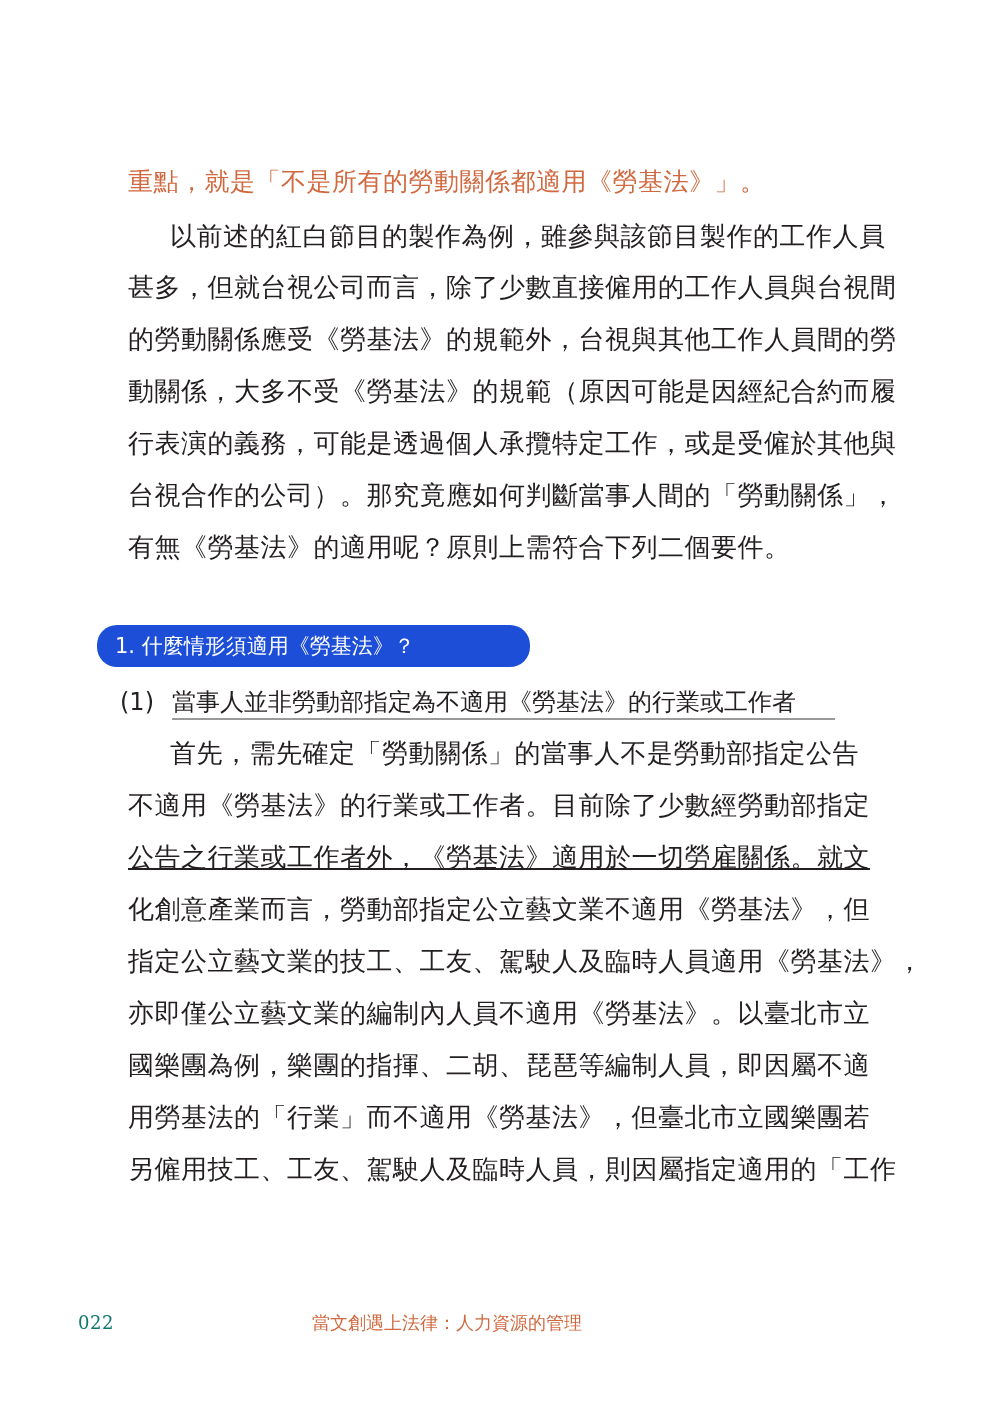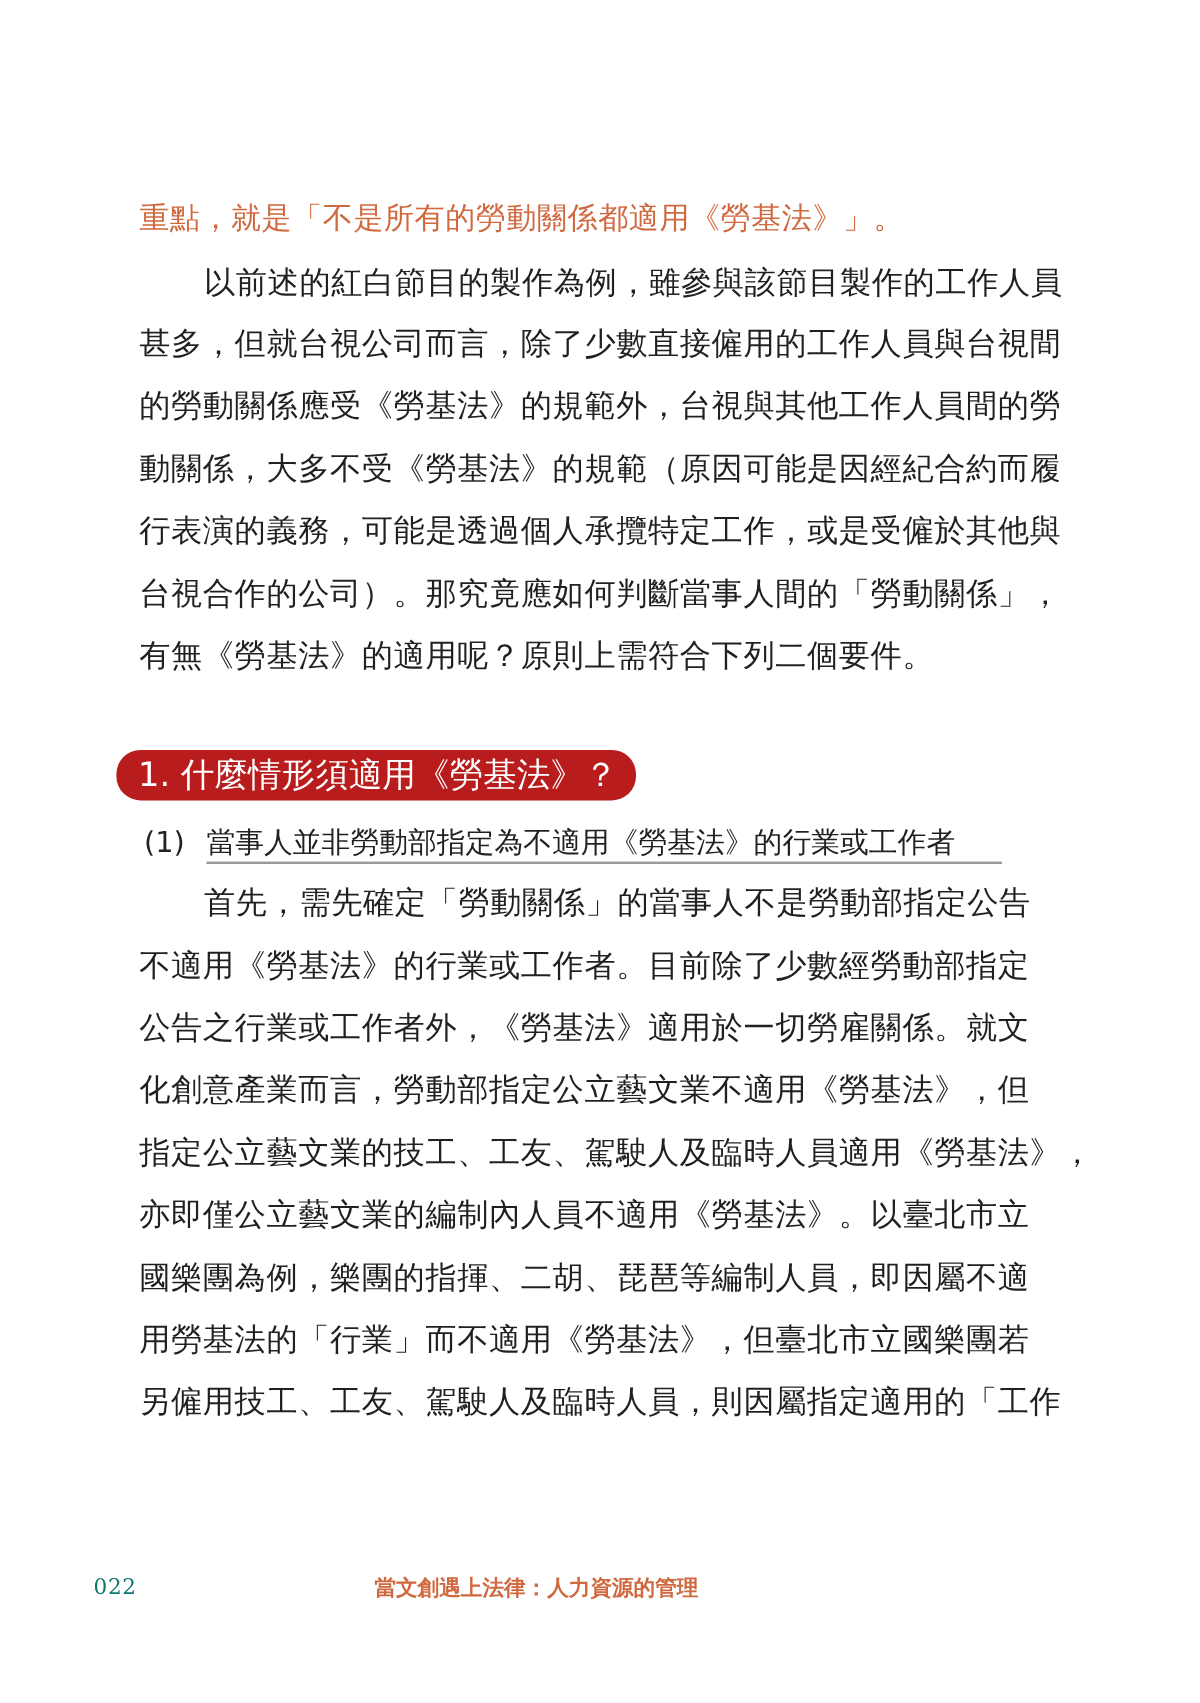--- a/index.html
+++ b/index.html
@@ -15,44 +15,44 @@
       font-family: "DejaVu Serif", "Liberation Serif", serif;
       color: #231f20;
     }
     .page {
       position: absolute;
       left: 0; top: 0;
       width: 1000px; height: 1419px;
     }
     .line {
       position: absolute;
-      left: 116px;
+      left: 128px;
       width: 740px;
       font-size: 26px;
       line-height: 32px;
       white-space: nowrap;
       letter-spacing: 0.5px;
     }
     .indent { left: 170px; }
     .highlight {
       color: #d0693f;
       font-family: "DejaVu Sans", "Liberation Sans", sans-serif;
       font-size: 25px;
     }
     .section-pill {
       position: absolute;
       left: 97px;
       top: 625px;
       width: 433px;
       height: 42px;
-      background: #b91c1c;
+      background: #1d4ed8;
       border-radius: 20px;
       color: #ffffff;
       font-family: "DejaVu Sans", "Liberation Sans", sans-serif;
-      font-size: 28px;
+      font-size: 21px;
       line-height: 42px;
       padding-left: 18px;
       box-sizing: border-box;
       white-space: nowrap;
     }
     .subheading {
       position: absolute;
       left: 120px;
       top: 686px;
       font-family: "DejaVu Sans", "Liberation Sans", sans-serif;
@@ -79,21 +79,21 @@
       color: #0f766e;
       letter-spacing: 0.5px;
     }
     .footer-title {
       position: absolute;
       left: 312px;
       top: 1311px;
       width: 380px;
       font-family: "DejaVu Sans", "Liberation Sans", sans-serif;
       font-size: 18px;
-      font-weight: bold;
+      font-weight: normal;
       color: #d0693f;
       white-space: nowrap;
     }
   </style>
 </head>
 <body>
 
 <div class="page">
 
   <div class="line highlight" style="top:166px;">重點，就是「不是所有的勞動關係都適用《勞基法》」。</div>
@@ -111,21 +111,21 @@
   <div class="section-pill">1. 什麼情形須適用《勞基法》？</div>
 
   <div class="subheading">
     <span class="num">(1)</span><span>當事人並非勞動部指定為不適用《勞基法》的行業或工作者</span>
   </div>
   <div class="sub-underline"></div>
 
   <div>
     <div class="line indent" style="top:737px;">首先，需先確定「勞動關係」的當事人不是勞動部指定公告</div>
     <div class="line" style="top:789px;">不適用《勞基法》的行業或工作者。目前除了少數經勞動部指定</div>
-    <div class="line" style="top:841px;">公告之行業或工作者外，《勞基法》適用於一切勞雇關係。就文</div>
+    <div class="line" style="top:841px;text-decoration:underline;">公告之行業或工作者外，《勞基法》適用於一切勞雇關係。就文</div>
     <div class="line" style="top:893px;">化創意產業而言，勞動部指定公立藝文業不適用《勞基法》，但</div>
     <div class="line" style="top:945px;">指定公立藝文業的技工、工友、駕駛人及臨時人員適用《勞基法》，</div>
     <div class="line" style="top:997px;">亦即僅公立藝文業的編制內人員不適用《勞基法》。以臺北市立</div>
     <div class="line" style="top:1049px;">國樂團為例，樂團的指揮、二胡、琵琶等編制人員，即因屬不適</div>
     <div class="line" style="top:1101px;">用勞基法的「行業」而不適用《勞基法》，但臺北市立國樂團若</div>
     <div class="line" style="top:1153px;">另僱用技工、工友、駕駛人及臨時人員，則因屬指定適用的「工作</div>
   </div>
 
   <div class="footer-page">022</div>
   <div class="footer-title">當文創遇上法律：人力資源的管理</div>

